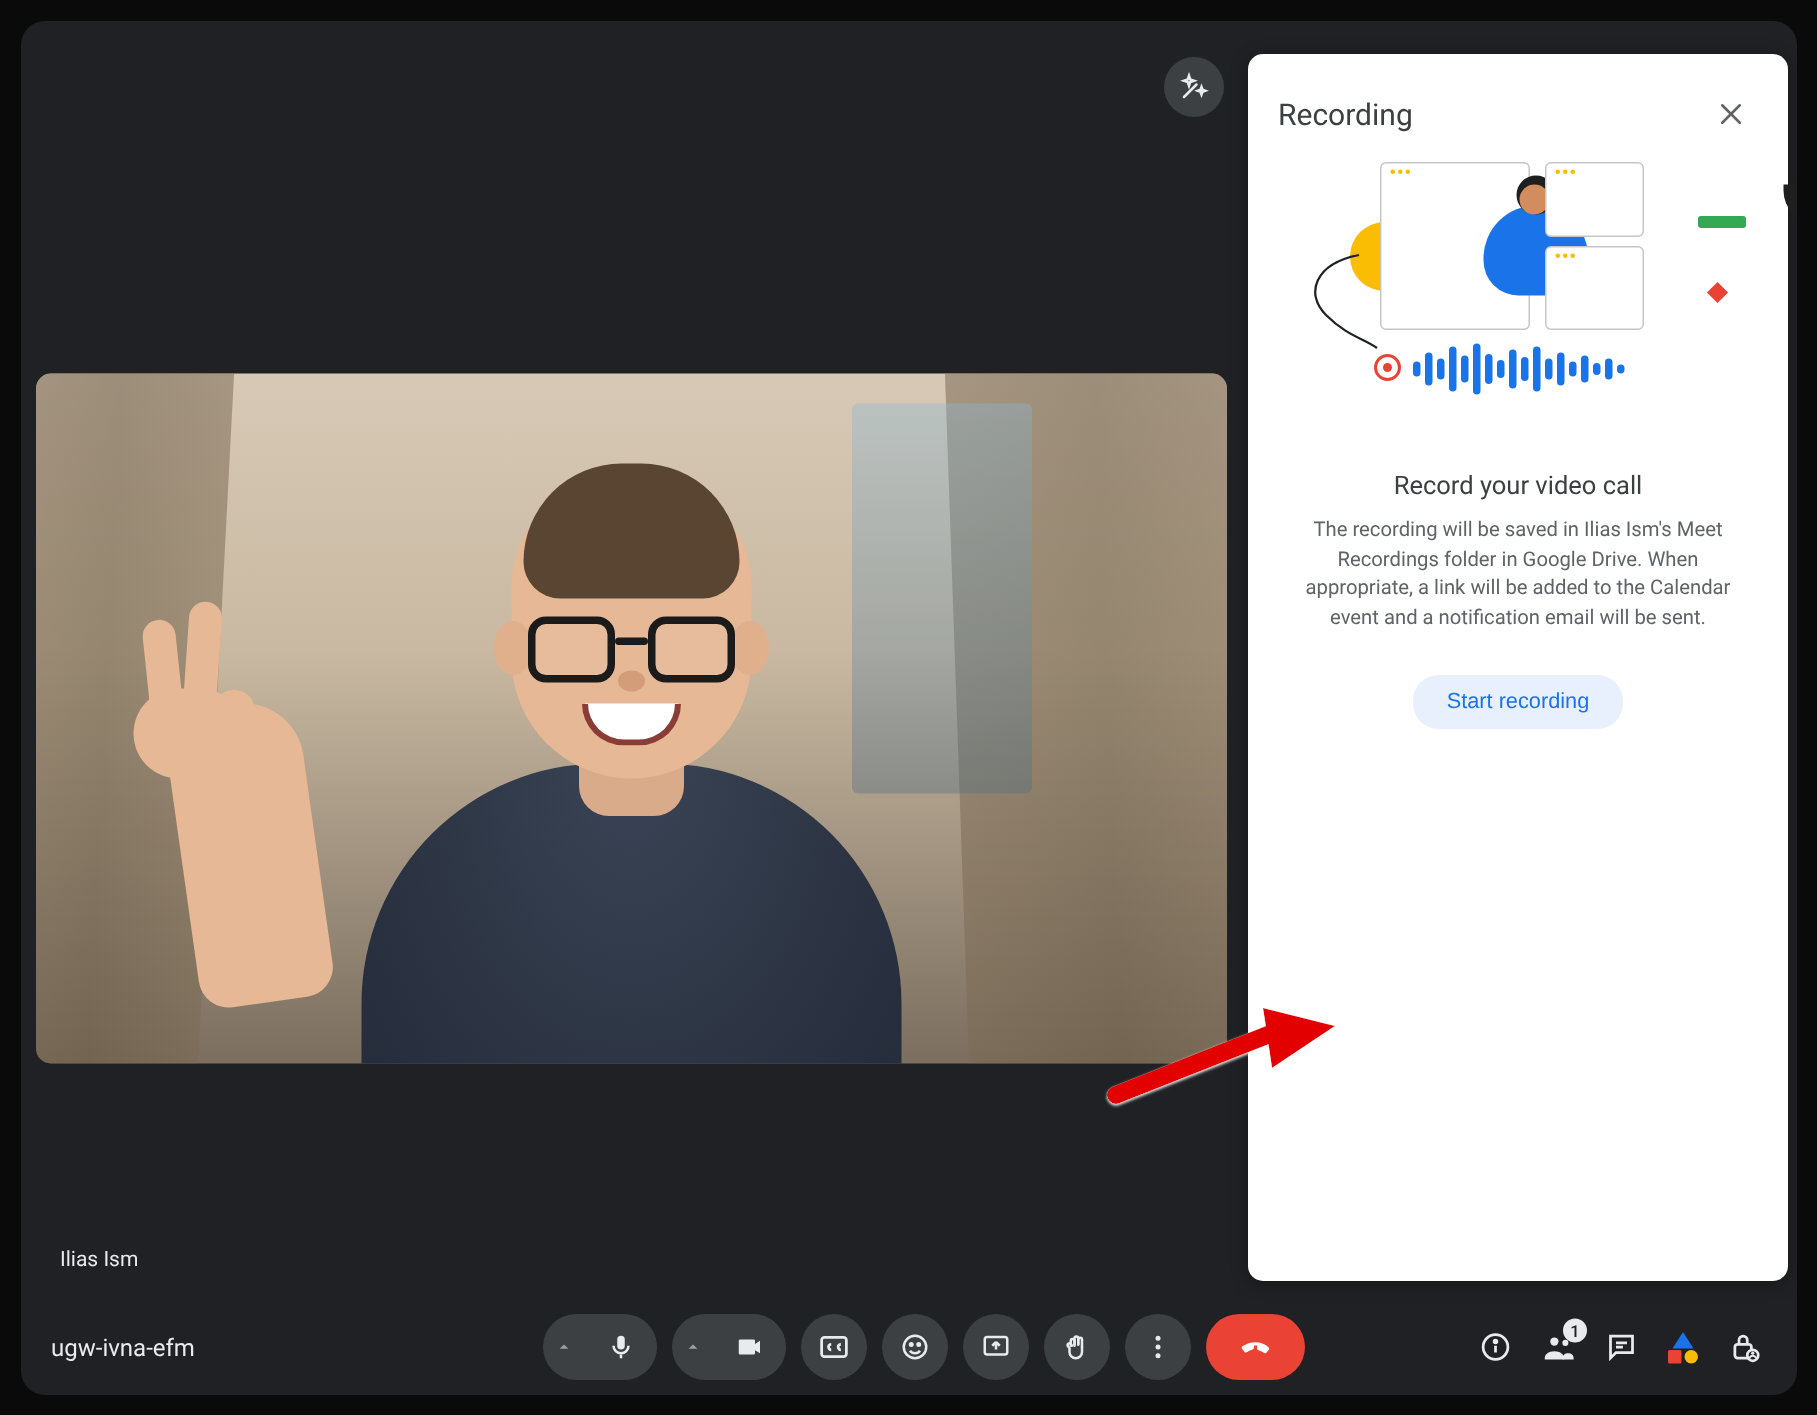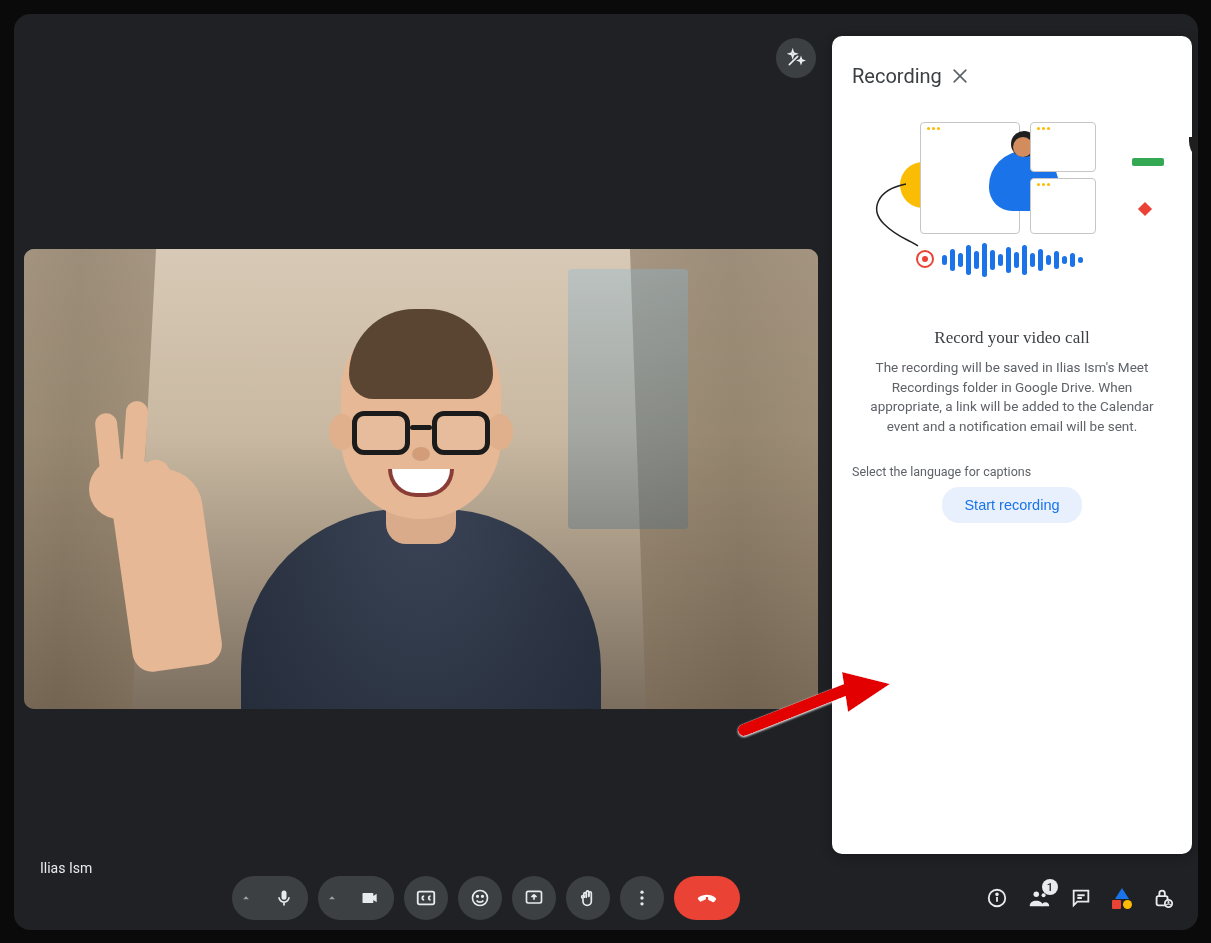--- a/index.html
+++ b/index.html
@@ -89,21 +89,21 @@
     transform: rotate(-8deg);
   }
   .hand { position:absolute; left:-130px; bottom:220px; width:90px; height:120px; }
   .finger { position:absolute; width:22px; background:#e6b896; border-radius:12px; bottom:0;}
   .finger.f1{height:96px;left:18px;transform:rotate(-6deg);}
   .finger.f2{height:108px;left:42px;transform:rotate(4deg);}
   .palm{position:absolute;bottom:-10px;left:8px;width:74px;height:60px;background:#e6b896;border-radius:30px;}
   .thumb{position:absolute;bottom:10px;left:58px;width:28px;height:40px;background:#e6b896;border-radius:14px;transform:rotate(30deg);}
 
   .tile-name {
-    position:absolute; left:10px; bottom:44px;
+    position:absolute; left:10px; bottom:72px;
     color:#e8eaed; font-size:14px; padding:10px 16px;
   }
 
   
   .sparkle-btn {
     position:absolute; top:24px; right:382px;
     width:40px;height:40px; border-radius:50%;
     background:#3c4043; display:flex;align-items:center;justify-content:center;
     color:#e8eaed; cursor:pointer;
   }
@@ -111,21 +111,21 @@
   
   .panel {
     position:absolute; top:22px; right:6px;
     width:360px; height:818px;
     background:#fff; border-radius:10px;
     box-shadow: 0 2px 12px rgba(0,0,0,.3);
     padding: 22px 20px 20px 20px;
     color:#202124;
     display:flex; flex-direction:column;
   }
-  .panel-header { display:flex; align-items:center; margin-bottom:18px;}
+  .panel-header { display:flex; align-items:center; justify-content:space-between; margin-bottom:4px;}
   .panel-title { font-size:20px; font-weight:400; color:#3c4043;}
   .close-btn { width:36px;height:36px;border-radius:50%;display:flex;align-items:center;justify-content:center;cursor:pointer;color:#5f6368;}
 
   .illus { height:180px; position:relative; margin: 10px auto 20px; width:280px;}
   .ill-sun{position:absolute;left:28px;top:40px;width:46px;height:46px;border-radius:50%;background:#fbbc04;}
   .ill-card{position:absolute;border:1.5px solid #c6c6c6;border-radius:4px;background:#fff;}
   .ill-card.a{left:48px;top:0;width:100px;height:112px;}
   .ill-card.b{left:158px;top:0;width:66px;height:50px;}
   .ill-card.c{left:158px;top:56px;width:66px;height:56px;}
   .ill-dots{position:absolute;top:4px;left:6px;display:flex;gap:2px;}
@@ -141,21 +141,21 @@
   .ill-pb.b1{left:164px;top:4px;} .b1 .ipb-head{background:#1f1f1f;}
   .b1 .ipb-hair{position:absolute;left:-6px;top:10px;width:44px;height:26px;background:#1f1f1f;border-radius:0 0 24px 24px;}
   .ill-squig{position:absolute;left:-6px;top:58px;width:58px;height:70px;}
   .ill-green{position:absolute;right:-12px;top:36px;width:32px;height:8px;background:#34a853;border-radius:2px;}
   .ill-red{position:absolute;right:2px;top:82px;width:10px;height:10px;background:#ea4335;transform:rotate(45deg);}
   .ill-rec{position:absolute;left:44px;top:128px;width:18px;height:18px;border:2.5px solid #ea4335;border-radius:50%;}
   .ill-rec::after{content:"";position:absolute;left:4px;top:4px;width:6px;height:6px;border-radius:50%;background:#ea4335;}
   .ill-wave{position:absolute;left:70px;top:118px;width:160px;height:40px;display:flex;align-items:center;gap:3px;}
   .ill-wave span{width:5px;background:#1a73e8;border-radius:3px;display:block;}
 
-  .panel h2{font-size:17px;font-weight:400;color:#3c4043;text-align:center;margin:6px 0 10px;font-family:Liberation Serif, serif;}
+  .panel h2{font-size:17px;font-weight:400;color:#3c4043;text-align:center;margin:6px 0 10px;}
   .panel p.desc{font-size:13.5px;line-height:1.45;color:#5f6368;text-align:center;margin:0 4px 28px;}
   .sel-label{font-size:12.5px;color:#5f6368;margin-bottom:8px;}
   .select-box{
     position:relative; height:52px; background:#eef0f2;
     border-bottom:2px solid #1a73e8; border-radius:4px 4px 0 0;
     display:flex;align-items:center;padding:0 14px; cursor:pointer;
     color:#3c4043; font-size:15.5px;
   }
   .select-box .arrow{position:absolute;right:12px;top:50%;transform:translateY(-50%);color:#5f6368;}
   .hint{font-size:12.5px;color:#5f6368;line-height:1.4;margin:10px 2px 18px 14px;}
@@ -326,39 +326,39 @@
             <span style="height:18px"></span>
           <span style="height:8px"></span>
             <span style="height:14px"></span>
             <span style="height:6px"></span>
         </div>
       </div>
 
       <h2>Record your video call</h2>
       <p class="desc">The recording will be saved in Ilias Ism's Meet Recordings folder in Google Drive. When appropriate, a link will be added to the Calendar event and a notification email will be sent.</p>
 
-      <div class="sel-label">Select the language for captions</div>
 
 
       <button class="start-btn">Start recording</button>
     </div>
 
     <svg class="red-arrow" viewBox="0 0 170 80">
       <defs>
         <filter id="ds" x="-20%" y="-20%" width="140%" height="140%">
           <feDropShadow dx="0" dy="1" stdDeviation="1" flood-color="#fff" flood-opacity="1"></feDropShadow>
         </filter>
       </defs>
       <g filter="url(#ds)">
         <line x1="14" y1="66" x2="120" y2="24" stroke="#e20000" stroke-width="12" stroke-linecap="round"></line>
         <polygon points="112,8 160,20 118,48" fill="#e20000"></polygon>
       </g>
     </svg>
 
     <div class="bottom-bar">
+      <div class="meet-code">ugw-ivna-efm</div>
 
       <div class="controls">
         <div class="pill">
           <div class="caret">
             <svg width="14" height="14" viewBox="0 0 24 24" fill="currentColor">
                 <path d="M7 14l5-5 5 5z"></path>
               </svg>
           </div>
           <div class="circle-btn">
             <svg width="20" height="20" viewBox="0 0 24 24" fill="currentColor">

